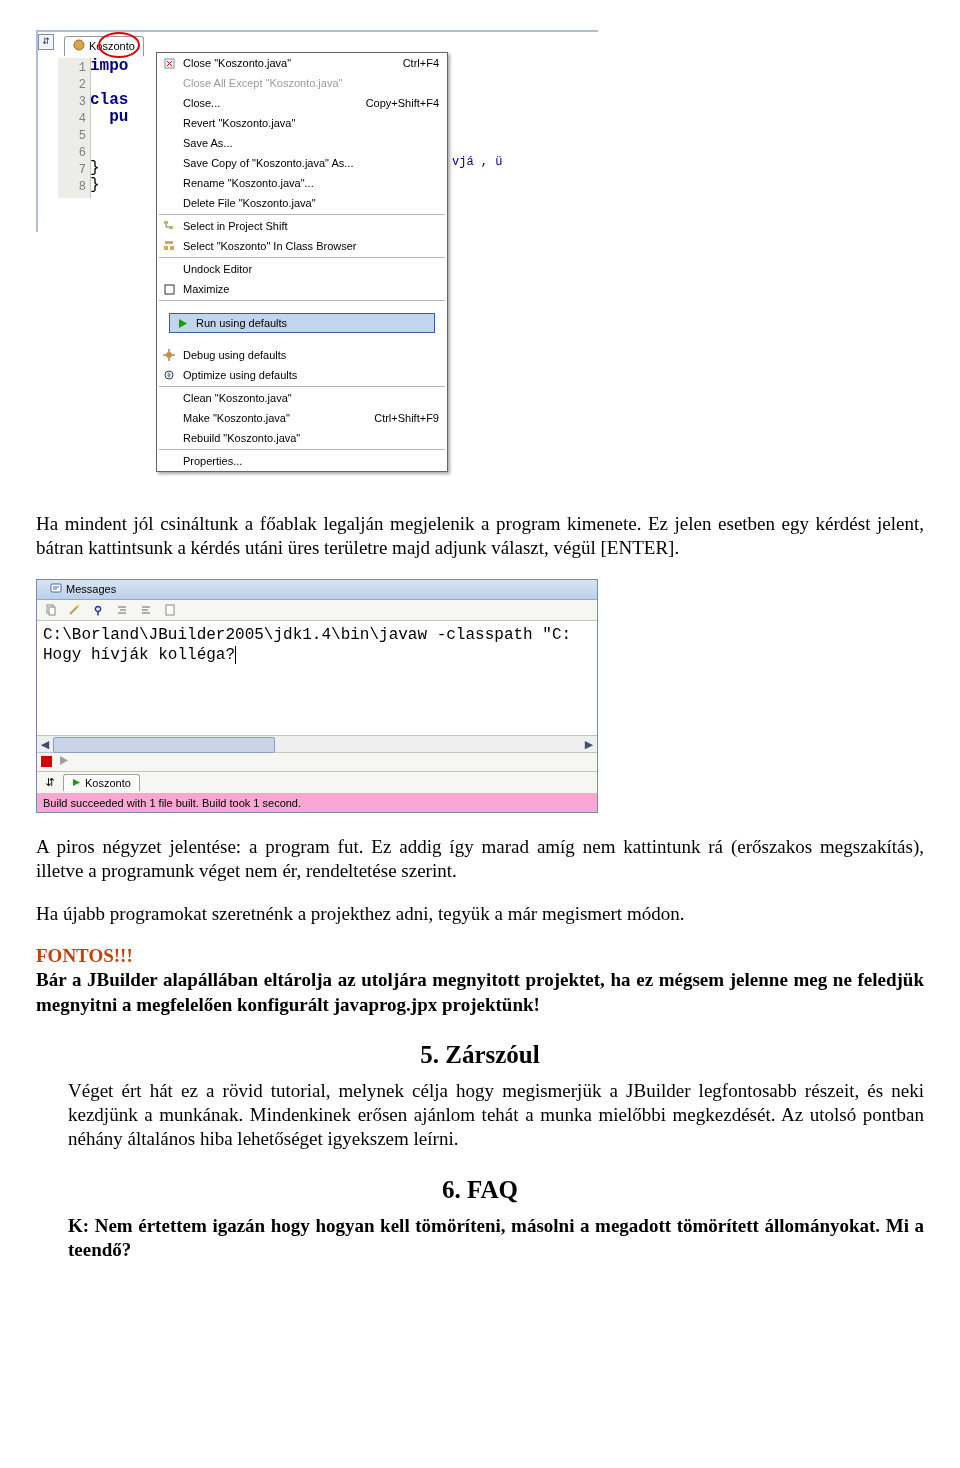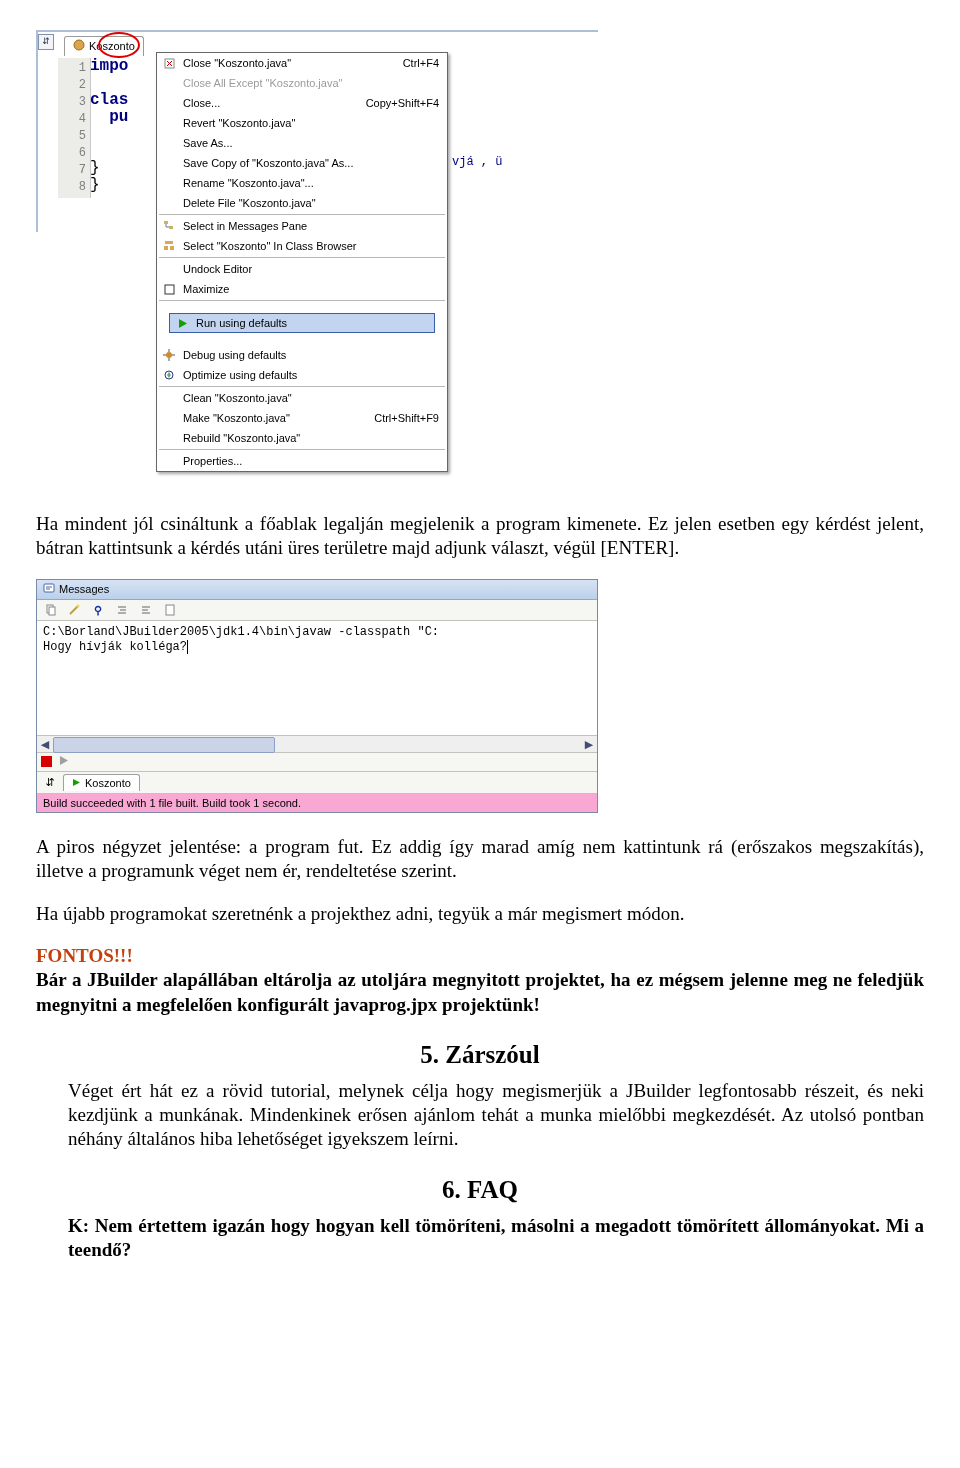--- a/index.html
+++ b/index.html
@@ -106,32 +106,32 @@
   .msg-shot {
     width: 560px;
     font-family: Tahoma, Arial, sans-serif;
     font-size: 11px;
     margin-bottom: 22px;
     border: 1px solid #7a8aa8;
   }
   .msg-title {
     background: linear-gradient(#d7e3f4, #bcd0ea);
     border-bottom: 1px solid #93a7c6;
-    padding: 2px 6px; display: flex; align-items: center; gap: 4px;
+    padding: 2px 13px; display: flex; align-items: center; gap: 4px;
   }
   .msg-toolbar {
     background: #f6f6f2;
     border-bottom: 1px solid #c3c3bd;
     padding: 2px 4px; display:flex; gap:6px; align-items:center;
   }
   .tb-btn { width: 18px; height: 16px; display:flex;align-items:center;justify-content:center;font-size:11px;}
   .msg-console {
     background: #fff;
     font-family: "Courier New", monospace;
-    font-size: 12px;
+    font-size: 16px;
     padding: 4px 6px 40px 6px;
     min-height: 70px;
     white-space: pre;
   }
   .msg-scroll {
     height: 16px; background: #efefef; border-top:1px solid #c2c2c2;
     display:flex; align-items:center;
   }
   .msg-scroll .arrow { width:16px;text-align:center;color:#434d72;}
   .msg-scroll .track { flex:1; position:relative; height:14px; background:#efefef;}
@@ -238,21 +238,21 @@
     </div>
     <div class="sep"></div>
     <div class="row">
       <span class="icon">
           <svg width="12" height="12">
             <rect x="1" y="1" width="4" height="3" fill="#c9b26a"></rect>
             <rect x="6" y="6" width="4" height="3" fill="#c9b26a"></rect>
             <path d="M3 4 V7 H6" stroke="#777" fill="none"></path>
           </svg>
         </span>
-      <span class="lbl">Select in Messages Pane</span>
+      <span class="lbl">Select in Project Shift</span>
     </div>
     <div class="row">
       <span class="icon">
           <svg width="12" height="12">
             <rect x="2" y="1" width="8" height="3" fill="#d6a858"></rect>
             <rect x="1" y="6" width="4" height="4" fill="#d6a858"></rect>
             <rect x="7" y="6" width="4" height="4" fill="#d6a858"></rect>
           </svg>
         </span>
       <span class="lbl">Select "Koszonto" In Class Browser</span>

